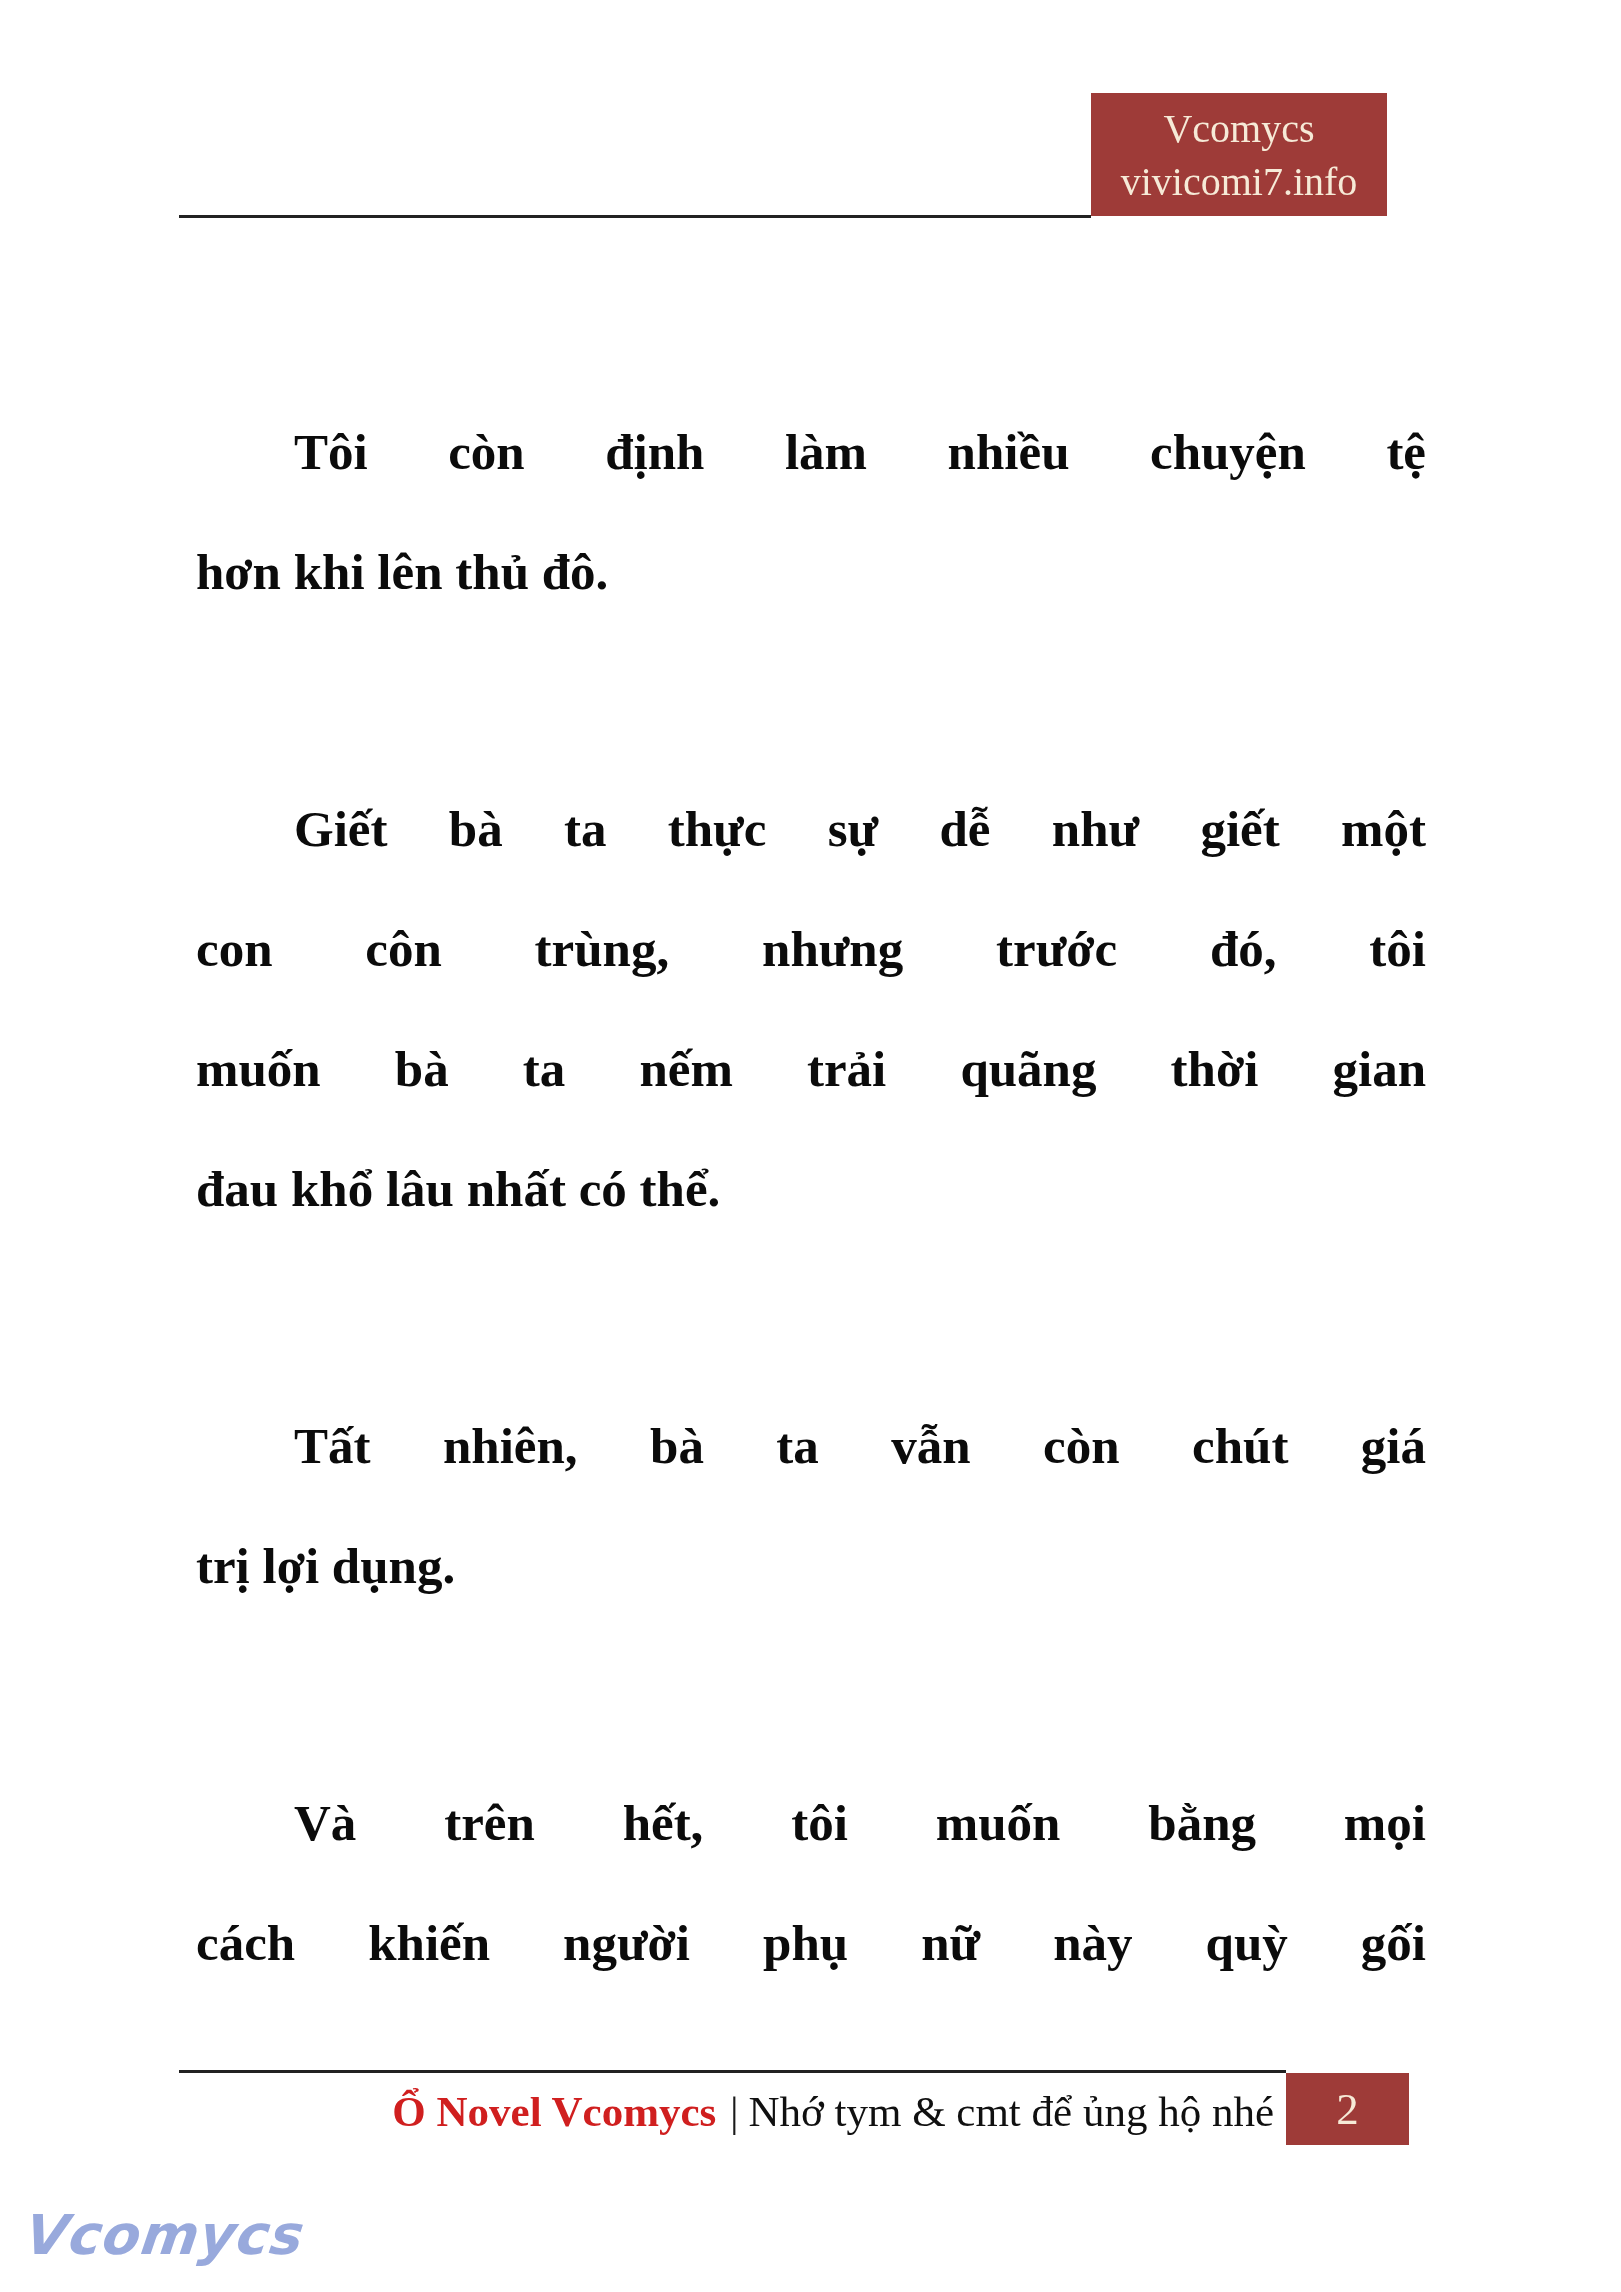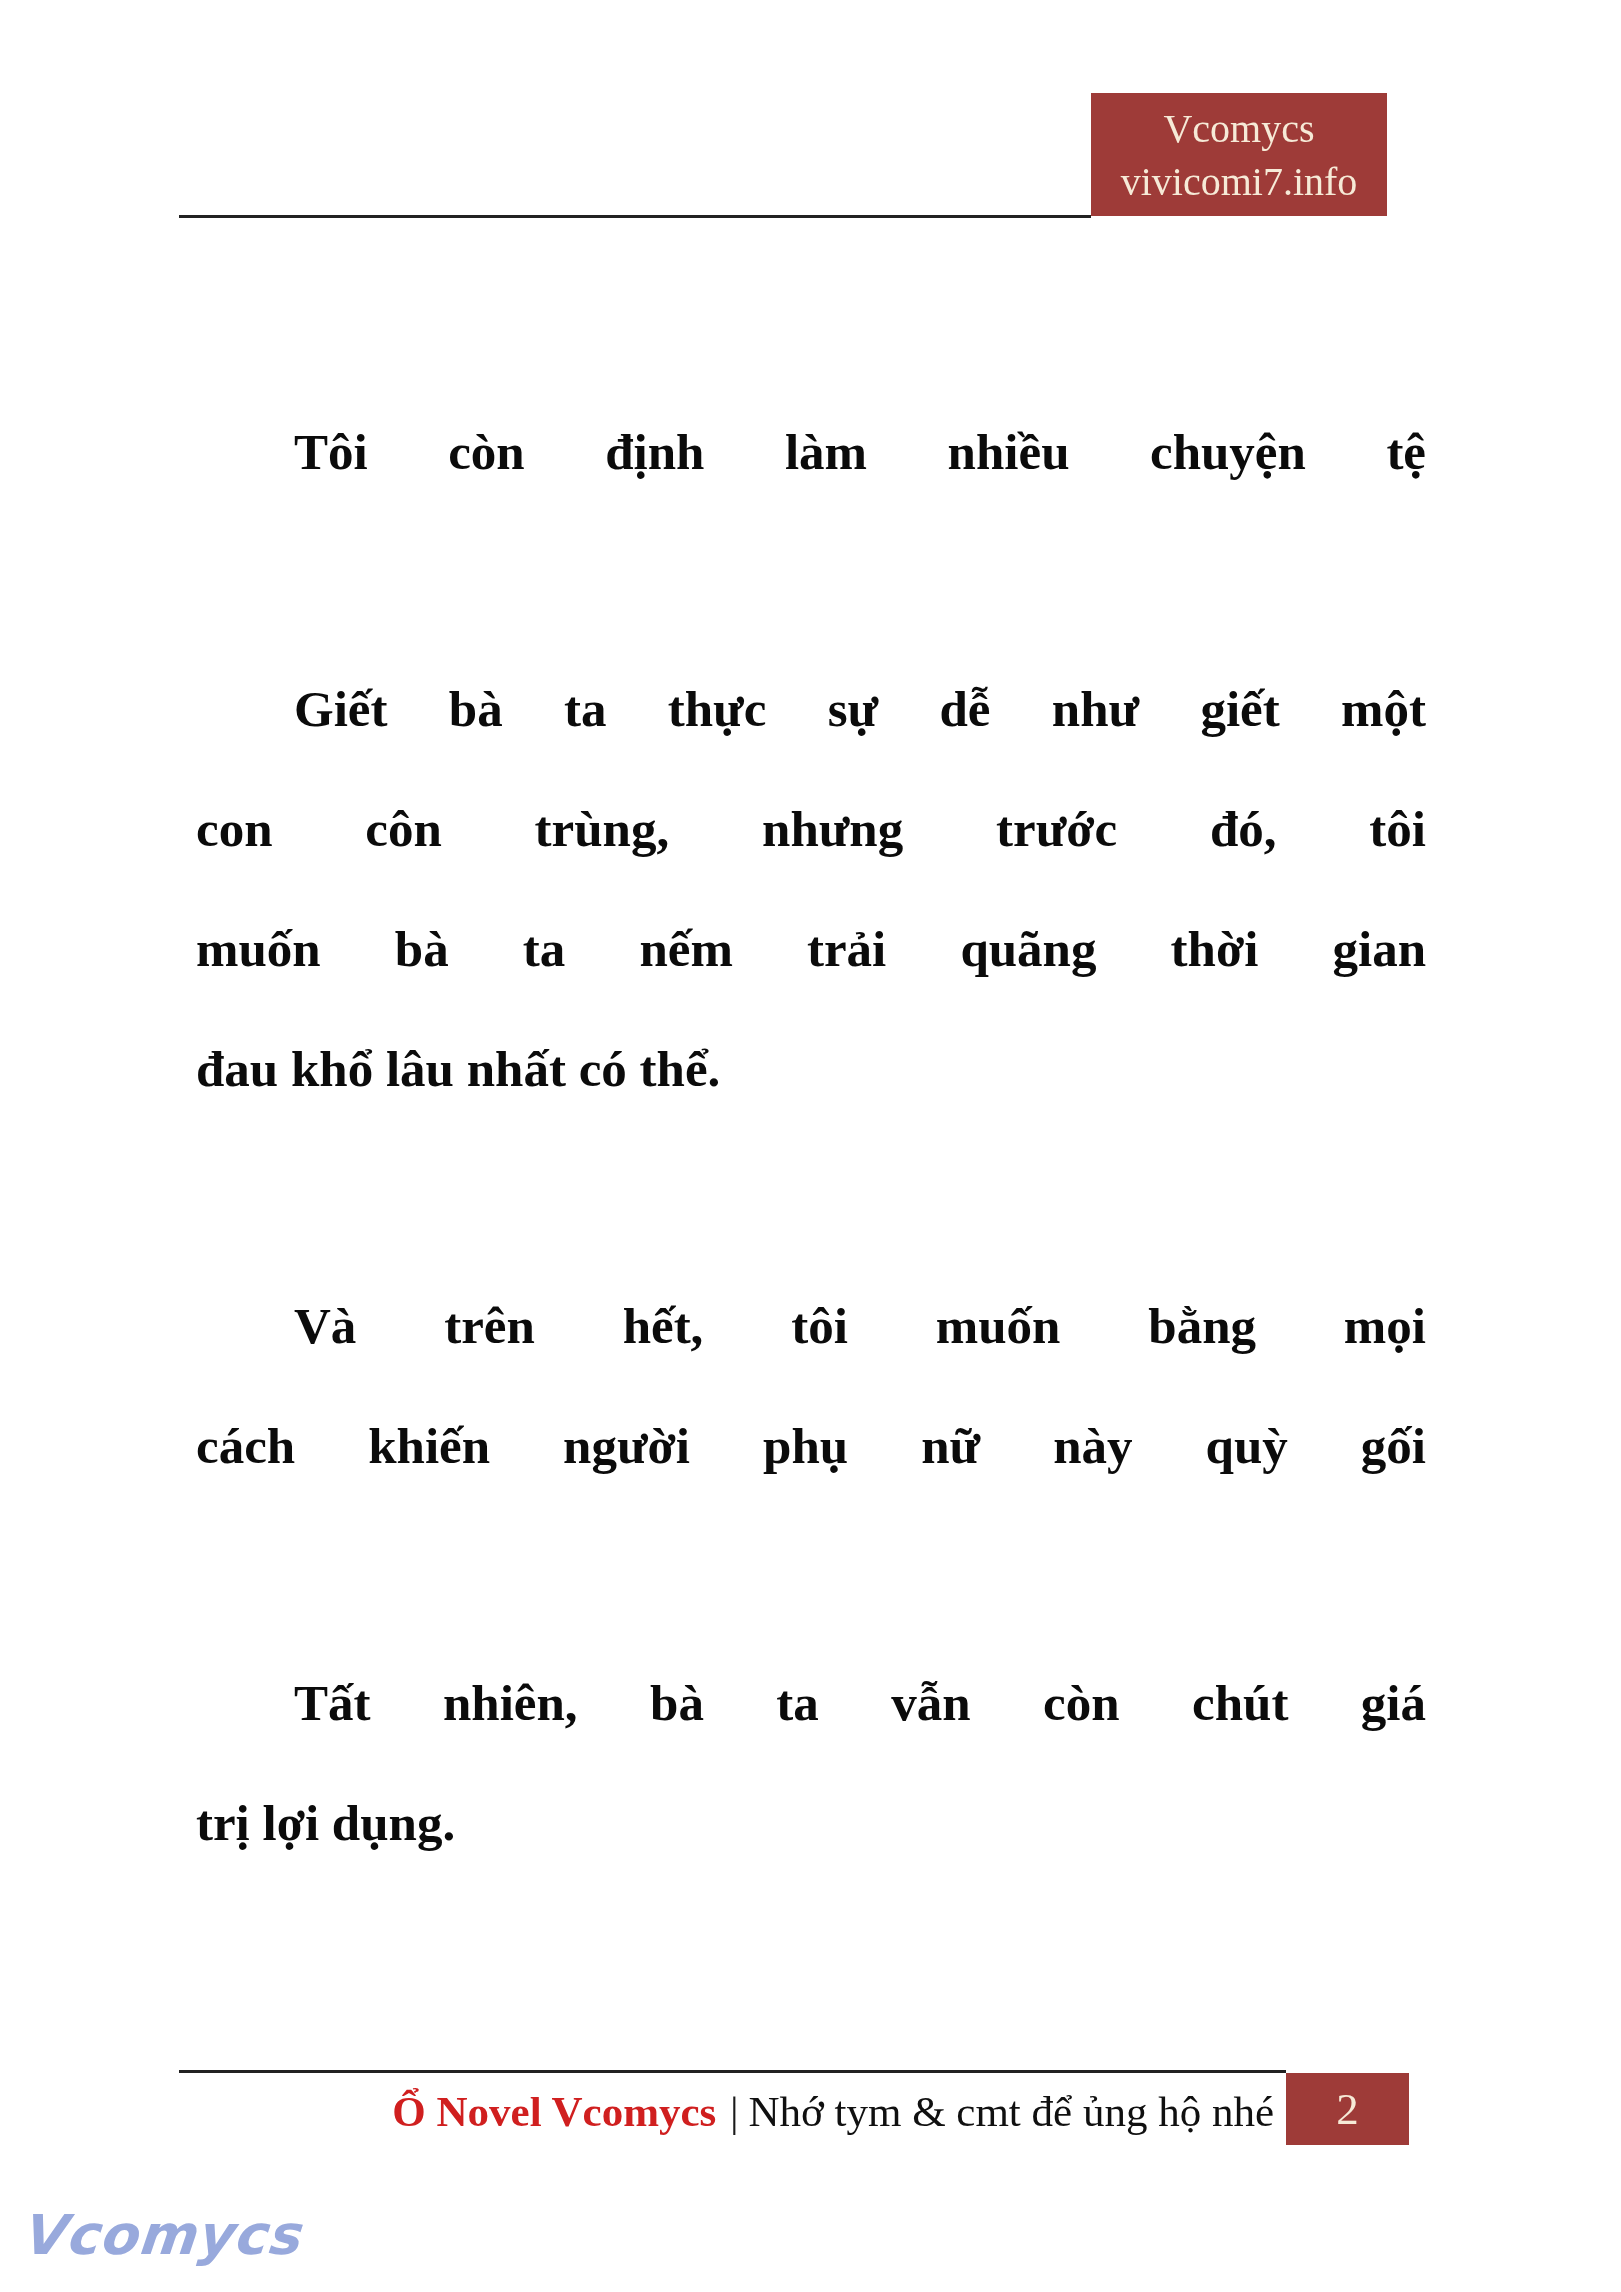--- a/index.html
+++ b/index.html
@@ -145,37 +145,38 @@
     <div>Vcomycs</div>
     <div>vivicomi7.info</div>
   </div>
 
   <div class="header-rule"></div>
 
   <div class="body-text">
 
     <div class="paragraph">
       <div class="line-justify line-indent">Tôi còn định làm nhiều chuyện tệ</div>
+      <div class="line-left">hơn khi lên thủ đô.</div>
     </div>
 
     <div class="paragraph">
       <div class="line-justify line-indent">Giết bà ta thực sự dễ như giết một</div>
       <div class="line-justify">con côn trùng, nhưng trước đó, tôi</div>
       <div class="line-justify">muốn bà ta nếm trải quãng thời gian</div>
       <div class="line-left">đau khổ lâu nhất có thể.</div>
     </div>
 
     <div class="paragraph">
-      <div class="line-justify line-indent">Và trên hết, tôi muốn bằng mọi</div>
-      <div class="line-justify">cách khiến người phụ nữ này quỳ gối</div>
+      <div class="line-justify line-indent">Tất nhiên, bà ta vẫn còn chút giá</div>
+      <div class="line-left">trị lợi dụng.</div>
     </div>
 
     <div class="paragraph">
-      <div class="line-justify line-indent">Tất nhiên, bà ta vẫn còn chút giá</div>
-      <div class="line-left">trị lợi dụng.</div>
+      <div class="line-justify line-indent">Và trên hết, tôi muốn bằng mọi</div>
+      <div class="line-justify">cách khiến người phụ nữ này quỳ gối</div>
     </div>
 
   </div>
 
   <div class="footer-rule"></div>
 
   <div class="footer-text">
     <span class="footer-brand">Ổ Novel Vcomycs</span><span class="footer-sep">|</span><span>Nhớ tym &amp; cmt để ủng hộ nhé</span>
   </div>
 

